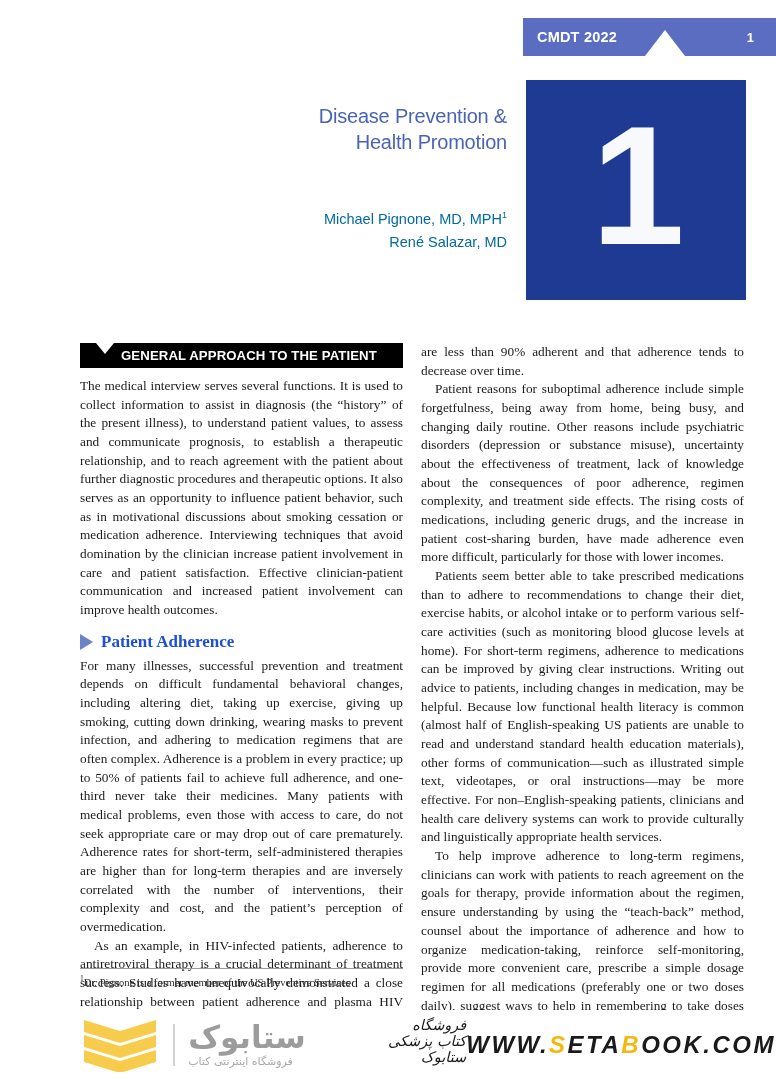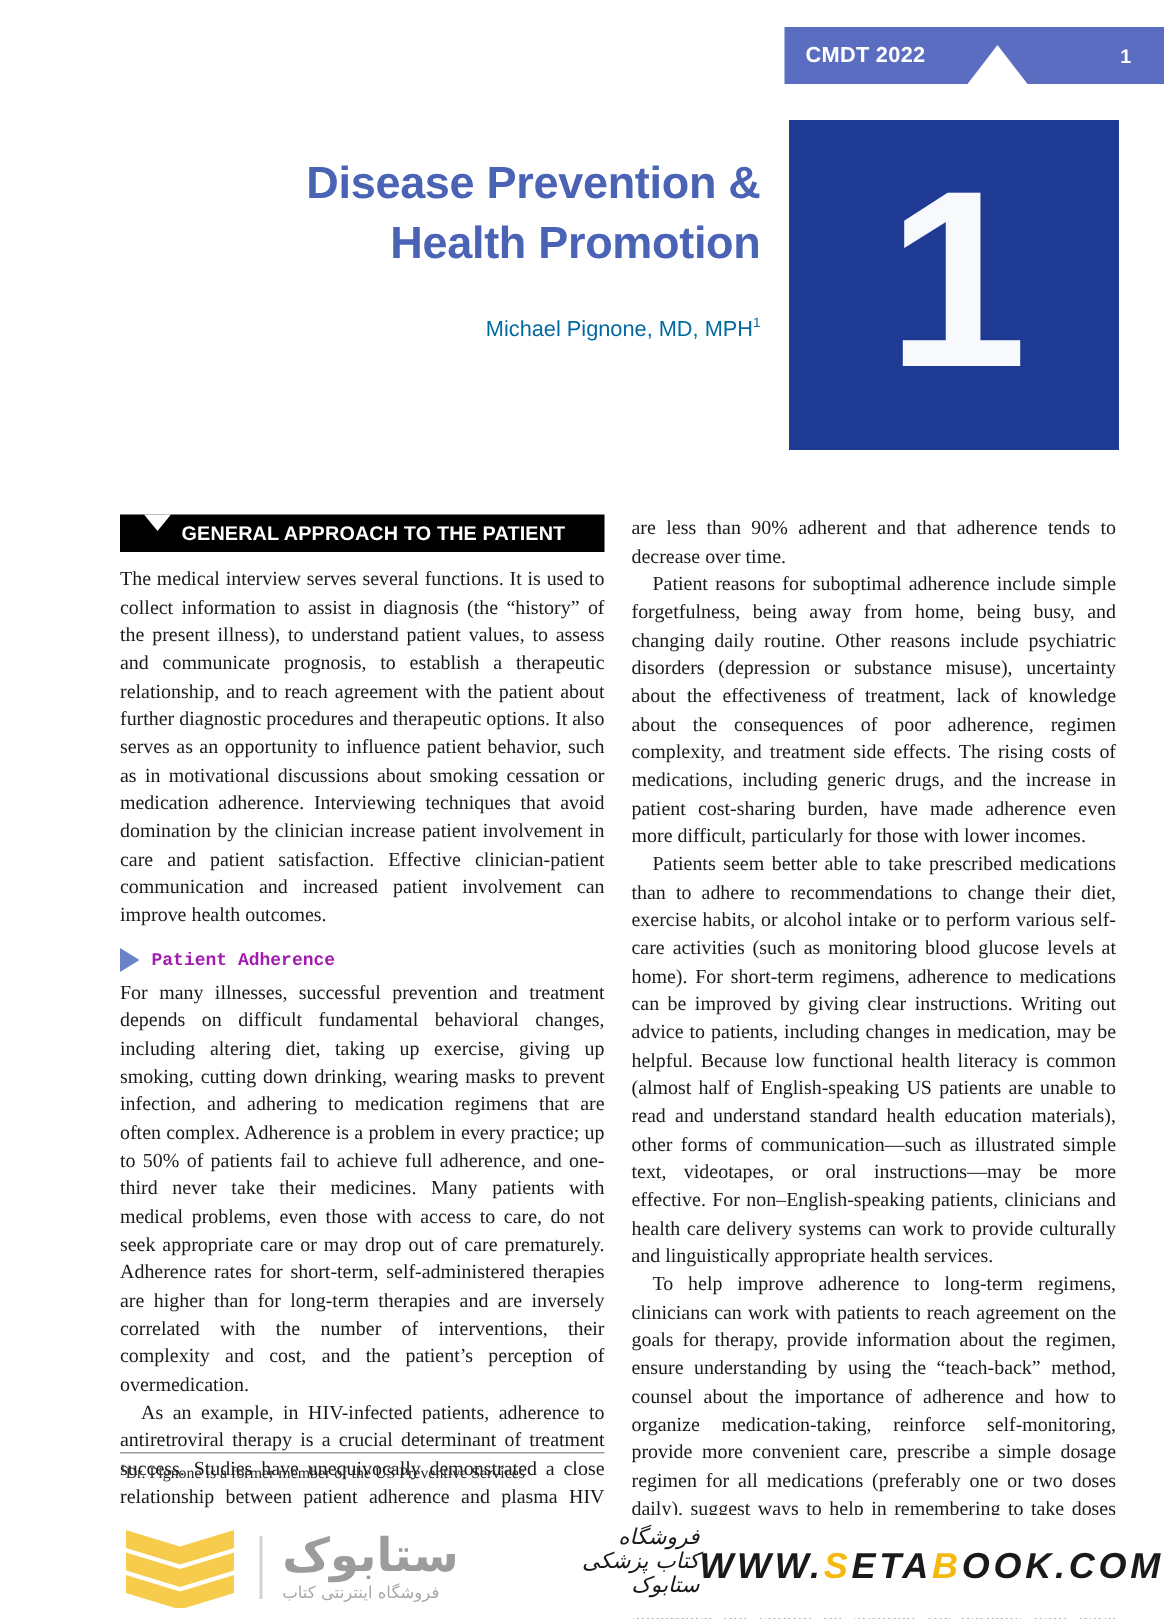--- a/index.html
+++ b/index.html
@@ -76,22 +76,22 @@
   
   .title-block {
     position: absolute;
     left: 60px;
     top: 103px;
     width: 447px;
     text-align: right;
   }
   .title-block .chapter-title {
     font-family: "Liberation Sans", sans-serif;
-    font-weight: bold;
-    font-size: 30px;
+    font-weight: normal;
+    font-size: 20px;
     line-height: 1.32;
     color: #4a63b5;
     margin: 0;
     letter-spacing: -0.2px;
   }
   .authors {
     position: absolute;
     left: 60px;
     top: 208px;
     width: 447px;
@@ -145,24 +145,24 @@
     margin: 12px 0 5px 0;
   }
   .subhead .tri {
     width: 0; height: 0;
     border-top: 8px solid transparent;
     border-bottom: 8px solid transparent;
     border-left: 13px solid #6a82c8;
     margin-right: 8px;
   }
   .subhead .subhead-label {
-    font-family: Liberation Mono, monospace;
-    font-weight: bold;
-    font-size: 12px;
-    color: #a21caf;
+    font-family: Liberation Serif, serif;
+    font-weight: bold;
+    font-size: 17px;
+    color: #1d4ed8;
   }
 
   p.body {
     margin: 0;
     font-size: 13.3px;
     line-height: 1.405;
     text-align: justify;
     text-justify: inter-word;
     hyphens: auto;
     -webkit-hyphens: auto;
@@ -284,20 +284,23 @@
 </div>
 
 <div class="title-block">
   <h1 class="chapter-title">Disease Prevention &amp;</h1>
   <h1 class="chapter-title">Health Promotion</h1>
 </div>
 
 <div class="authors">
   <div>
     <span>Michael Pignone, MD, MPH</span><sup>1</sup>
+  </div>
+  <div>
+    <span>René Salazar, MD</span>
   </div>
 </div>
 
 <div class="col col-left">
 
   <div class="section-bar">
     <span class="bar-notch"></span>
     <span class="bar-label">GENERAL APPROACH TO THE PATIENT</span>
   </div>
 

